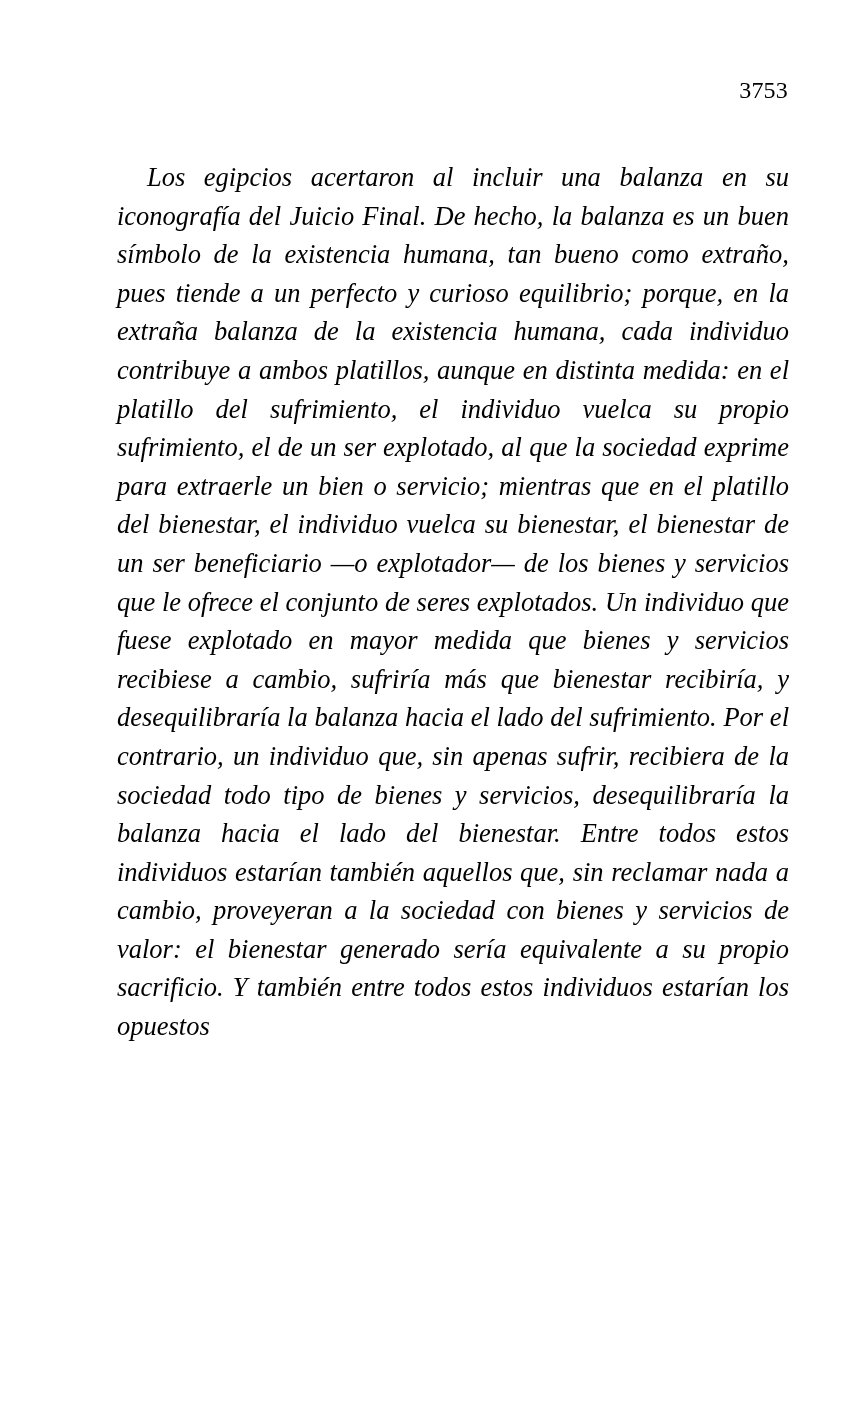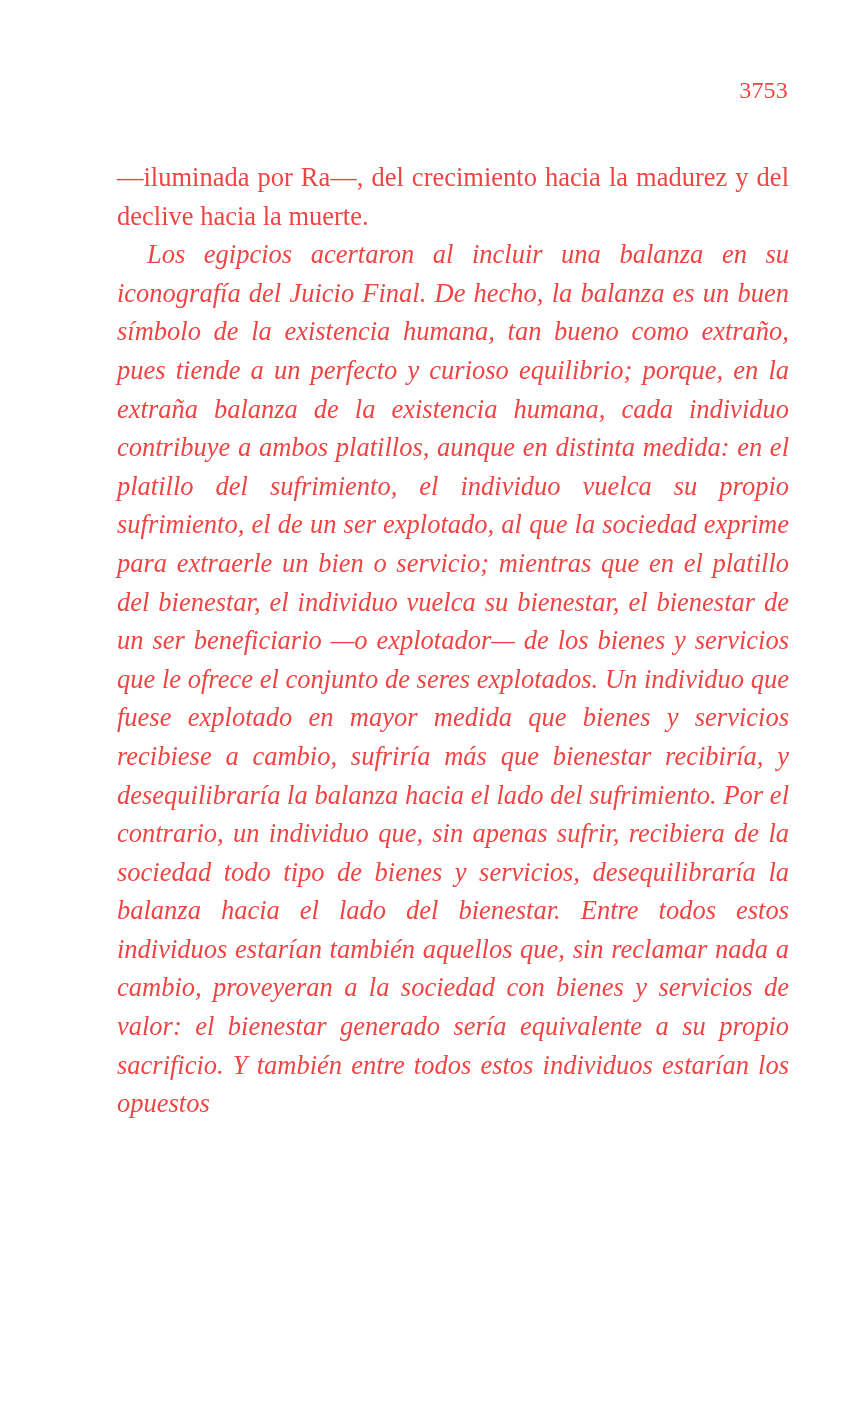--- a/index.html
+++ b/index.html
@@ -7,21 +7,21 @@
     padding: 0;
     background: #ffffff;
   }
   .page {
     position: relative;
     width: 866px;
     height: 1417px;
     background: #ffffff;
     box-sizing: border-box;
     font-family: "Liberation Serif", "DejaVu Serif", serif;
-    color: #ef4444;
+    color: #000000;
     overflow: hidden;
   }
   .page-number {
     position: absolute;
     top: 78px;
     right: 78px;
     font-size: 24px;
     line-height: 1;
     letter-spacing: 0.2px;
     text-align: right;
@@ -45,17 +45,16 @@
   }
 </style>
 </head>
 <body>
 
 <div class="page">
 
   <div class="page-number">3753</div>
 
   <div class="text-body">
-    <p>—iluminada por Ra—, del crecimiento hacia la madurez y del declive hacia la muerte.</p>
     <p class="indent">Los egipcios acertaron al incluir una balanza en su iconografía del Juicio Final. De hecho, la balanza es un buen símbolo de la existencia humana, tan bueno como extraño, pues tiende a un perfecto y curioso equilibrio; porque, en la extraña balanza de la existencia humana, cada individuo contribuye a ambos platillos, aunque en distinta medida: en el platillo del sufrimiento, el individuo vuelca su propio sufrimiento, el de un ser explotado, al que la sociedad exprime para extraerle un bien o servicio; mientras que en el platillo del bienestar, el individuo vuelca su bienestar, el bienestar de un ser beneficiario —o explotador— de los bienes y servicios que le ofrece el conjunto de seres explotados. Un individuo que fuese explotado en mayor medida que bienes y servicios recibiese a cambio, sufriría más que bienestar recibiría, y desequilibraría la balanza hacia el lado del sufrimiento. Por el contrario, un individuo que, sin apenas sufrir, recibiera de la sociedad todo tipo de bienes y servicios, desequilibraría la balanza hacia el lado del bienestar. Entre todos estos individuos estarían también aquellos que, sin reclamar nada a cambio, proveyeran a la sociedad con bienes y servicios de valor: el bienestar generado sería equivalente a su propio sacrificio. Y también entre todos estos individuos estarían los opuestos</p>
   </div>
 
 </div>
 
 </body></html>

